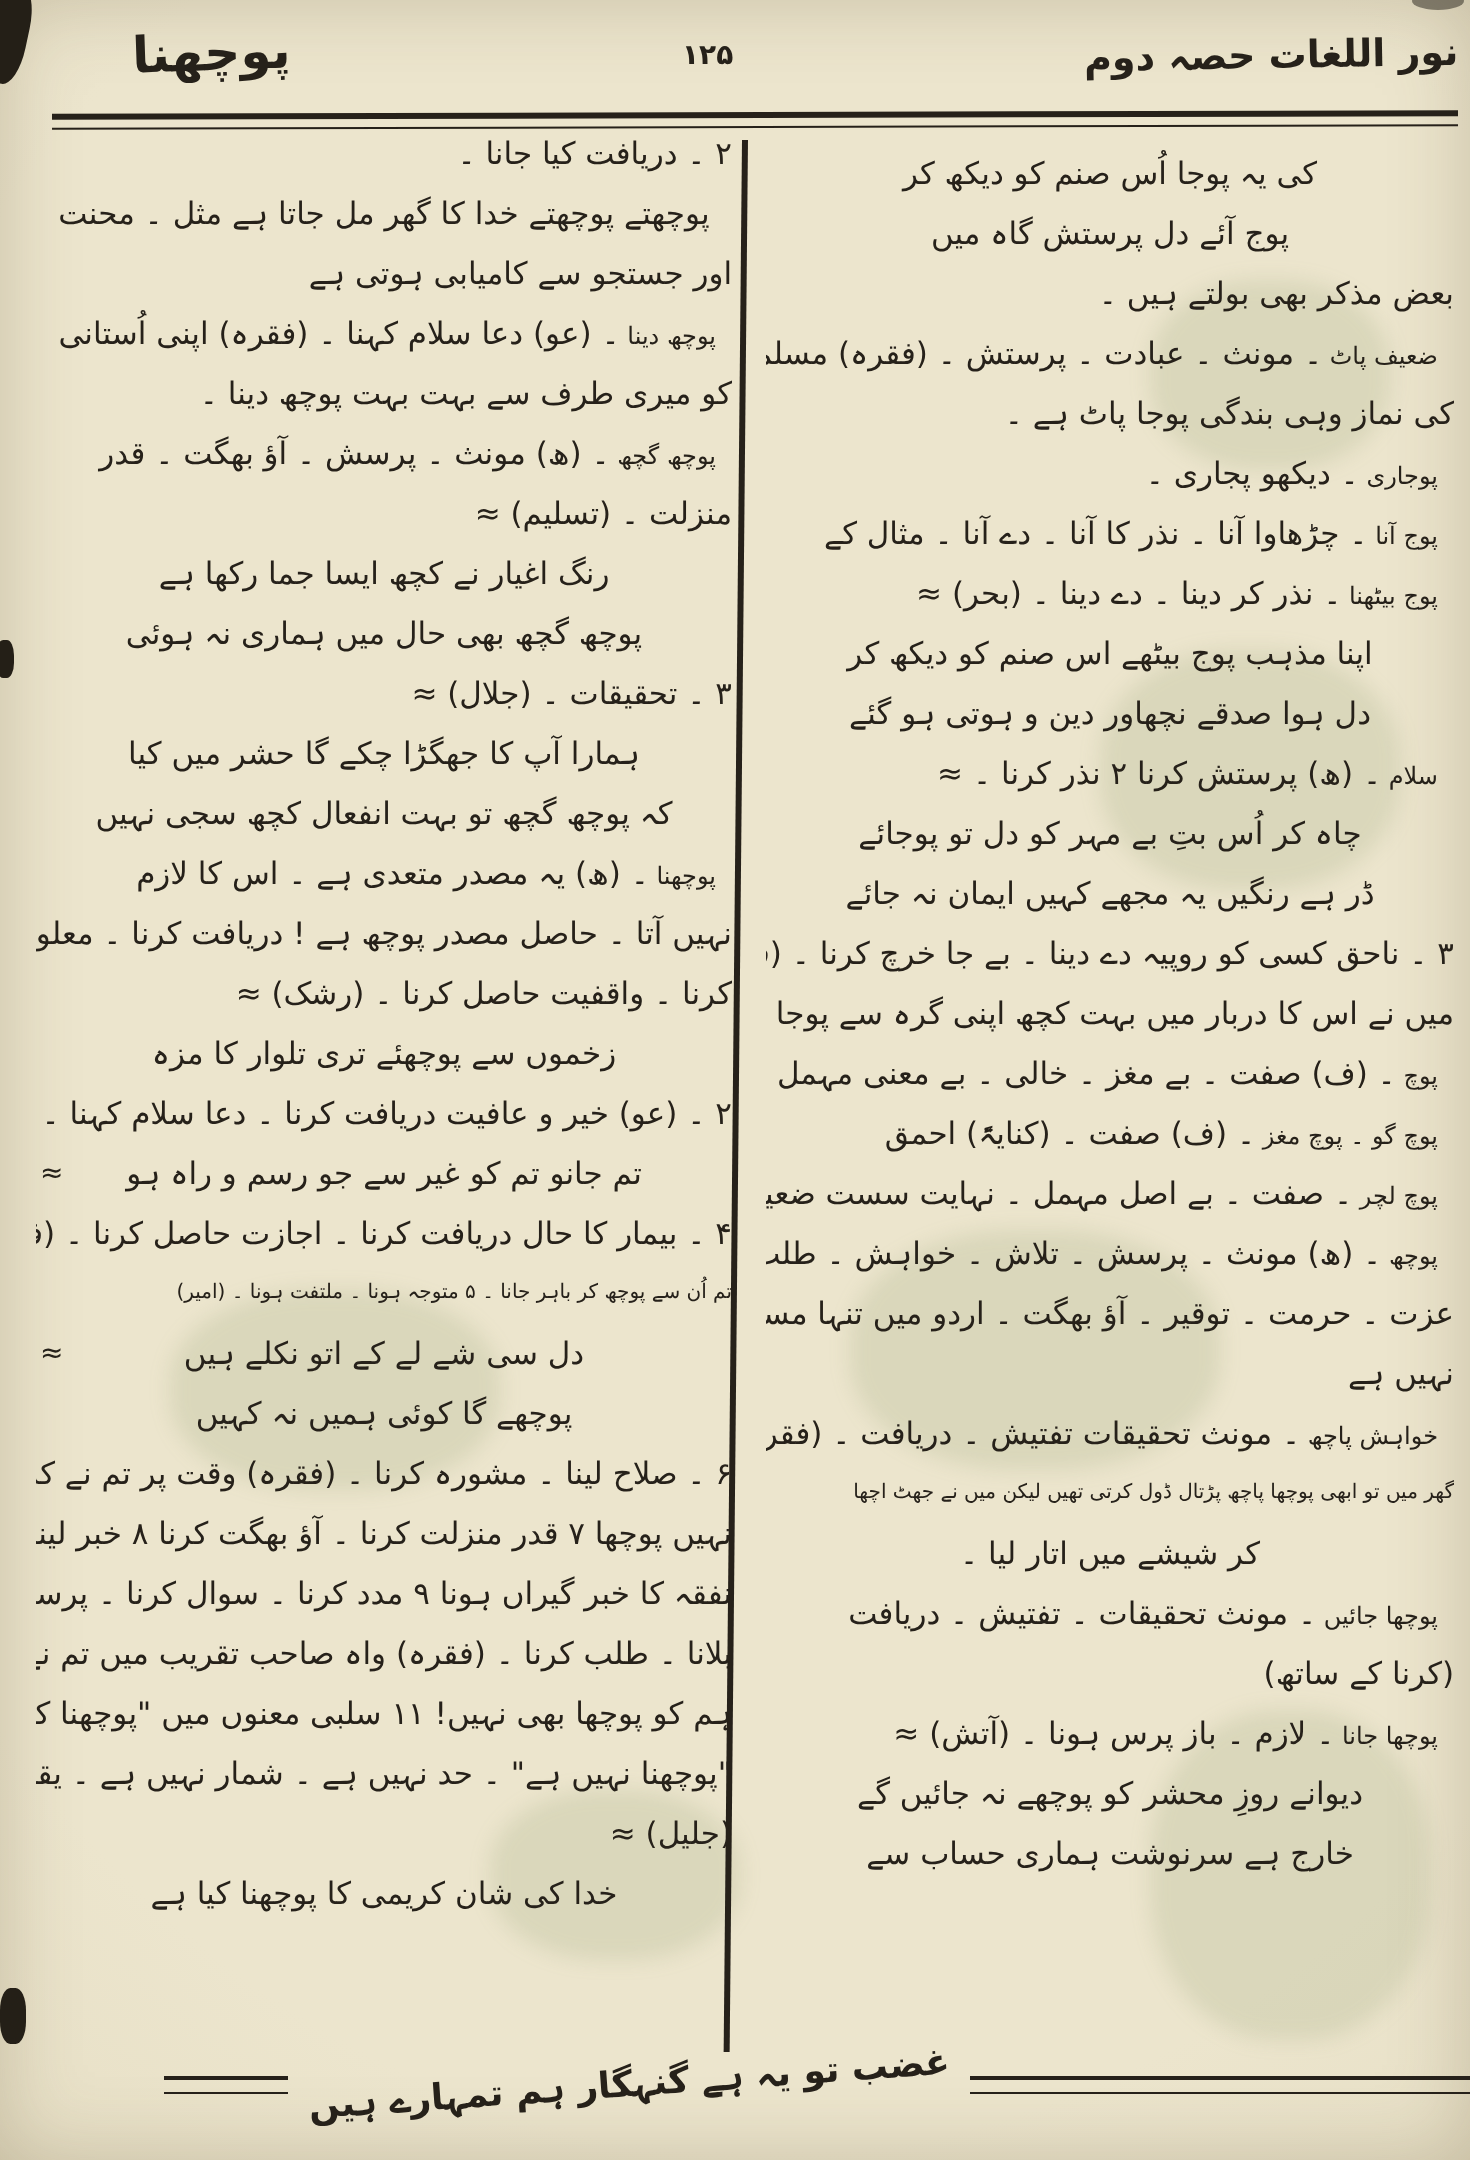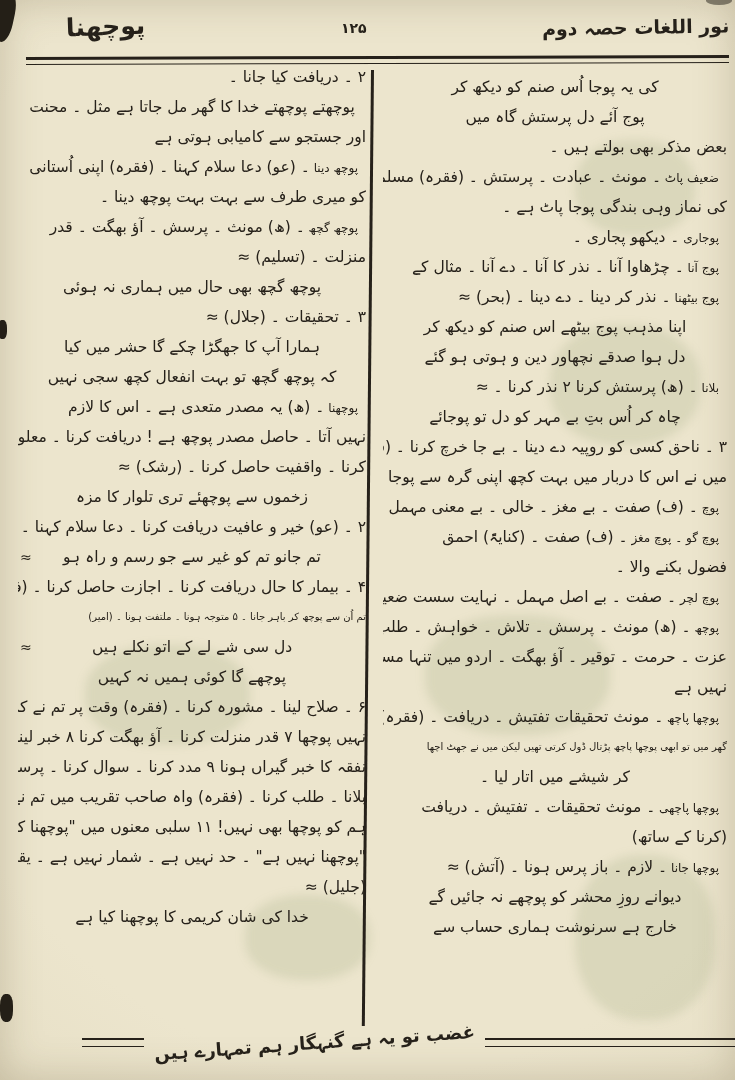--- a/index.html
+++ b/index.html
@@ -92,48 +92,49 @@
         <div class="line verse">کی یہ پوجا اُس صنم کو دیکھ کر</div>
         <div class="line verse">پوج آئے دل پرستش گاہ میں</div>
         <div class="line plain">بعض مذکر بھی بولتے ہیں ۔</div>
         <div class="line entry"><span class="head">ضعیف پاٹ </span>۔ مونث ۔ عبادت ۔ پرستش ۔ (فقرہ) مسلمانوں</div>
         <div class="line plain">کی نماز وہی بندگی پوجا پاٹ ہے ۔</div>
         <div class="line entry"><span class="head">پوجاری </span>۔ دیکھو پجاری ۔</div>
         <div class="line entry"><span class="head">پوج آنا </span>۔ چڑھاوا آنا ۔ نذر کا آنا ۔ دے آنا ۔ مثال کے</div>
         <div class="line entry"><span class="head">پوج بیٹھنا </span>۔ نذر کر دینا ۔ دے دینا ۔ (بحر) ≈</div>
         <div class="line verse">اپنا مذہب پوج بیٹھے اس صنم کو دیکھ کر</div>
         <div class="line verse">دل ہوا صدقے نچھاور دین و ہوتی ہو گئے</div>
-        <div class="line entry"><span class="head">بلانا </span>۔ (ھ) پرستش کرنا ۲ نذر کرنا ۔ ≈</div>
+        <div class="line entry"><span class="head">سلام </span>۔ (ھ) پرستش کرنا ۲ نذر کرنا ۔ ≈</div>
         <div class="line verse">چاہ کر اُس بتِ بے مہر کو دل تو پوجائے</div>
+        <div class="line verse">ڈر ہے رنگیں یہ مجھے کہیں ایمان نہ جائے</div>
         <div class="line plain">۳ ۔ ناحق کسی کو روپیہ دے دینا ۔ بے جا خرچ کرنا ۔ (فقرہ)</div>
         <div class="line plain">میں نے اس کا دربار میں بہت کچھ اپنی گرہ سے پوجا ۔</div>
         <div class="line entry"><span class="head">پوچ </span>۔ (ف) صفت ۔ بے مغز ۔ خالی ۔ بے معنی مہمل ۔</div>
         <div class="line entry"><span class="head">پوچ گو ۔ پوچ مغز </span>۔ (ف) صفت ۔ (کنایۃً) احمق</div>
-        <div class="line plain">فضول بکنے والا ۔</div>
         <div class="line entry"><span class="head">پوچ لچر </span>۔ صفت ۔ بے اصل مہمل ۔ نہایت سست ضعیف</div>
         <div class="line entry"><span class="head">پوچھ </span>۔ (ھ) مونث ۔ پرسش ۔ تلاش ۔ خواہش ۔ طلب</div>
         <div class="line plain">عزت ۔ حرمت ۔ توقیر ۔ آؤ بھگت ۔ اردو میں تنہا مستعمل</div>
         <div class="line plain">نہیں ہے</div>
-        <div class="line entry"><span class="head">پوچھا پاچھ </span>۔ مونث تحقیقات تفتیش ۔ دریافت ۔ (فقرہ)</div>
+        <div class="line entry"><span class="head">خواہش پاچھ </span>۔ مونث تحقیقات تفتیش ۔ دریافت ۔ (فقرہ)</div>
         <div class="line small">گھر میں تو ابھی پوچھا پاچھ پڑتال ڈول کرتی تھیں لیکن میں نے جھٹ اچھا</div>
         <div class="line center">کر شیشے میں اتار لیا ۔</div>
-        <div class="line entry"><span class="head">پوچھا پاچھی </span>۔ مونث تحقیقات ۔ تفتیش ۔ دریافت</div>
+        <div class="line entry"><span class="head">پوچھا جائیں </span>۔ مونث تحقیقات ۔ تفتیش ۔ دریافت</div>
         <div class="line plain">(کرنا کے ساتھ)</div>
         <div class="line entry"><span class="head">پوچھا جانا </span>۔ لازم ۔ باز پرس ہونا ۔ (آتش) ≈</div>
         <div class="line verse">دیوانے روزِ محشر کو پوچھے نہ جائیں گے</div>
         <div class="line verse">خارج ہے سرنوشت ہماری حساب سے</div>
       </section>
     <section class="col col-left">
         <div class="line plain">۲ ۔ دریافت کیا جانا ۔</div>
         <div class="line verse">پوچھتے پوچھتے خدا کا گھر مل جاتا ہے مثل ۔ محنت</div>
         <div class="line plain">اور جستجو سے کامیابی ہوتی ہے</div>
         <div class="line entry"><span class="head">پوچھ دینا </span>۔ (عو) دعا سلام کہنا ۔ (فقرہ) اپنی اُستانی</div>
         <div class="line plain">کو میری طرف سے بہت بہت پوچھ دینا ۔</div>
         <div class="line entry"><span class="head">پوچھ گچھ </span>۔ (ھ) مونث ۔ پرسش ۔ آؤ بھگت ۔ قدر</div>
         <div class="line plain">منزلت ۔ (تسلیم) ≈</div>
+        <div class="line verse">رنگ اغیار نے کچھ ایسا جما رکھا ہے</div>
         <div class="line verse">پوچھ گچھ بھی حال میں ہماری نہ ہوئی</div>
         <div class="line plain">۳ ۔ تحقیقات ۔ (جلال) ≈</div>
         <div class="line verse">ہمارا آپ کا جھگڑا چکے گا حشر میں کیا</div>
         <div class="line verse">کہ پوچھ گچھ تو بہت انفعال کچھ سجی نہیں</div>
         <div class="line entry"><span class="head">پوچھنا </span>۔ (ھ) یہ مصدر متعدی ہے ۔ اس کا لازم</div>
         <div class="line plain">نہیں آتا ۔ حاصل مصدر پوچھ ہے ! دریافت کرنا ۔ معلوم</div>
         <div class="line plain">کرنا ۔ واقفیت حاصل کرنا ۔ (رشک) ≈</div>
         <div class="line verse">زخموں سے پوچھئے تری تلوار کا مزہ</div>
         <div class="line plain">۲ ۔ (عو) خیر و عافیت دریافت کرنا ۔ دعا سلام کہنا ۔ (غالب)</div>
         <div class="line verse">تم جانو تم کو غیر سے جو رسم و راہ ہو<span class="pmark">≈</span></div>

